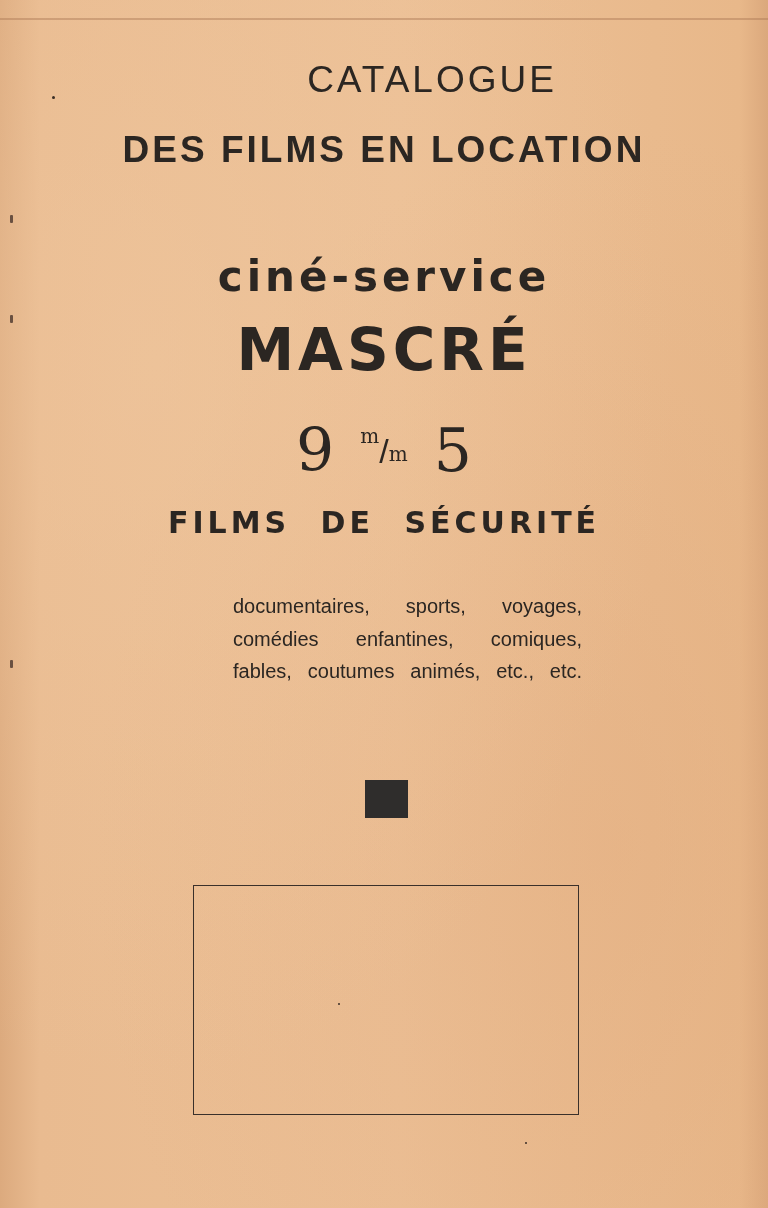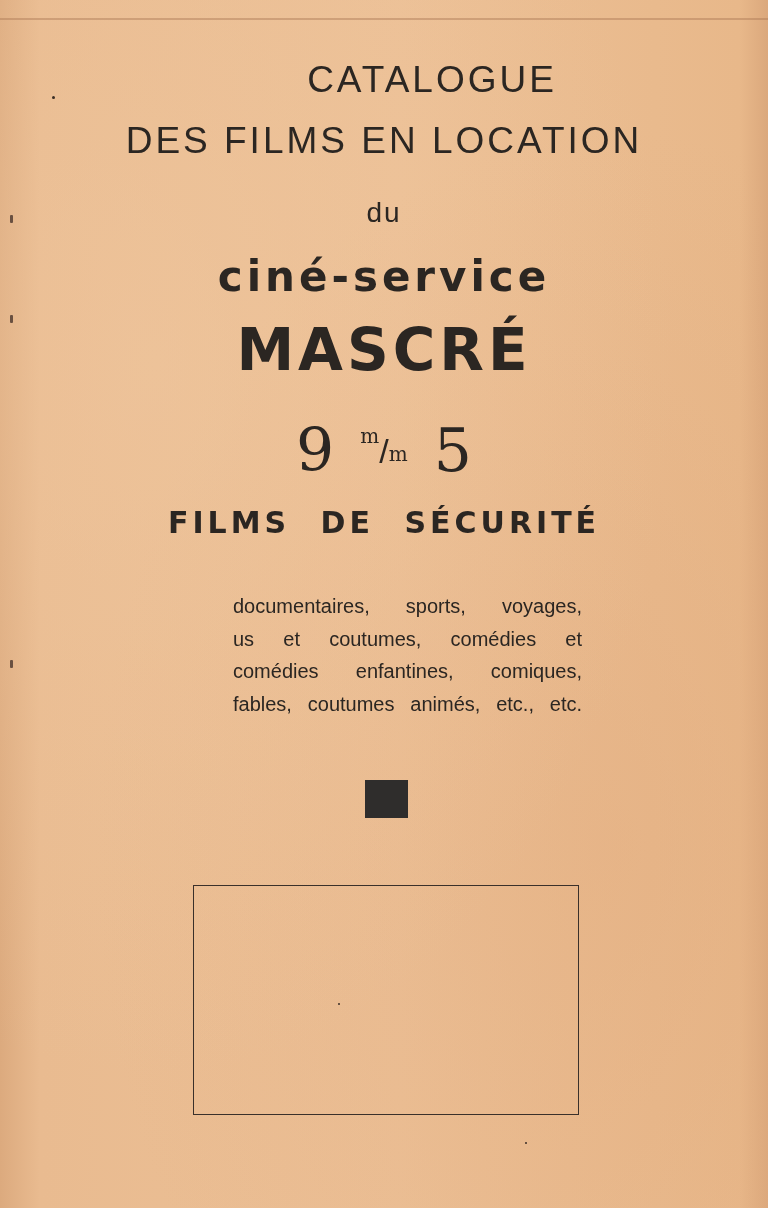--- a/index.html
+++ b/index.html
@@ -15,21 +15,21 @@
       radial-gradient(ellipse at 80% 70%, rgba(225,170,125,0.4), transparent 60%),
       linear-gradient(90deg, #dcaa7e 0px, #e9bb90 40px, #ecc096 400px, #e8b88a 740px, #dba87c 768px);
     color:#2b2622;
   }
   .fold-line {
     position:absolute; left:0; top:18px; width:768px; height:2px;
     background:rgba(170,120,85,0.45);
   }
   .center { position:absolute; left:0; width:768px; text-align:center; }
   .t1 { top:58px; font-family:"Liberation Sans", sans-serif; font-size:37px; letter-spacing:3px; line-height:44px;padding-left:48px; }
-  .t2 { top:119px; font-family:"Liberation Sans", sans-serif; font-size:37px; letter-spacing:3px; line-height:44px; }
+  .t2 { top:128px; font-family:"Liberation Sans", sans-serif; font-size:37px; letter-spacing:3px; line-height:44px;font-weight:bold; }
   .t3 { top:196px; font-family:"Liberation Sans", sans-serif; font-size:28px; letter-spacing:2px; line-height:34px; }
   .t4 { top:252px; font-family:"DejaVu Sans", sans-serif; font-size:42px; font-weight:bold; letter-spacing:4px; line-height:50px; }
   .t5 { top:316px; font-family:"DejaVu Sans", sans-serif; font-size:58px; font-weight:bold; letter-spacing:4px; line-height:68px; }
   .gauge { top:415px; font-family:"DejaVu Serif", serif; line-height:70px; }
   .gauge .big { font-size:60px; }
   .gauge .unit { display:inline-block; font-size:20px; position:relative; margin:0 26px; top:-10px;text-align:center; }
   .gauge .unit .sup { position:relative; top:-18px; }
   .gauge .unit .slash { font-size:34px; font-family:"Liberation Sans", sans-serif; position:relative; top:2px; }
   .t6 { top:505px; font-family:"DejaVu Sans", sans-serif; font-size:30px; font-weight:bold; letter-spacing:4px; word-spacing:16px; line-height:36px; }
   .genres {
@@ -56,32 +56,30 @@
   <div class="fold-line"></div>
   <div class="edge-mark" style="top:215px"></div>
   <div class="edge-mark" style="top:315px"></div>
   <div class="edge-mark" style="top:660px"></div>
   <div class="speck" style="left:52px;top:96px"></div>
   <div class="speck" style="left:338px;top:1003px;width:2px;height:2px"></div>
   <div class="speck" style="left:525px;top:1142px;width:2px;height:2px"></div>
 
   <div class="center t1">CATALOGUE</div>
   <div class="center t2">DES FILMS EN LOCATION</div>
-  <div class="center t3">du</div>
   <div class="center t4">ciné-service</div>
   <div class="center t5">MASCRÉ</div>
 
   <div class="center gauge">
     <span class="big">9</span><span class="unit"><span class="sup">m</span><span class="slash">/</span><span>m</span></span><span class="big">5</span>
   </div>
 
   <div class="center t6">FILMS DE SÉCURITÉ</div>
 
   <div class="genres">
     <div>documentaires, sports, voyages,</div>
-    <div>us et coutumes, comédies et</div>
     <div>comédies enfantines, comiques,</div>
     <div>fables, coutumes animés, etc., etc.</div>
   </div>
 
   <div class="square"></div>
   <div class="stamp-box"></div>
 </div>
 
 </body></html>

